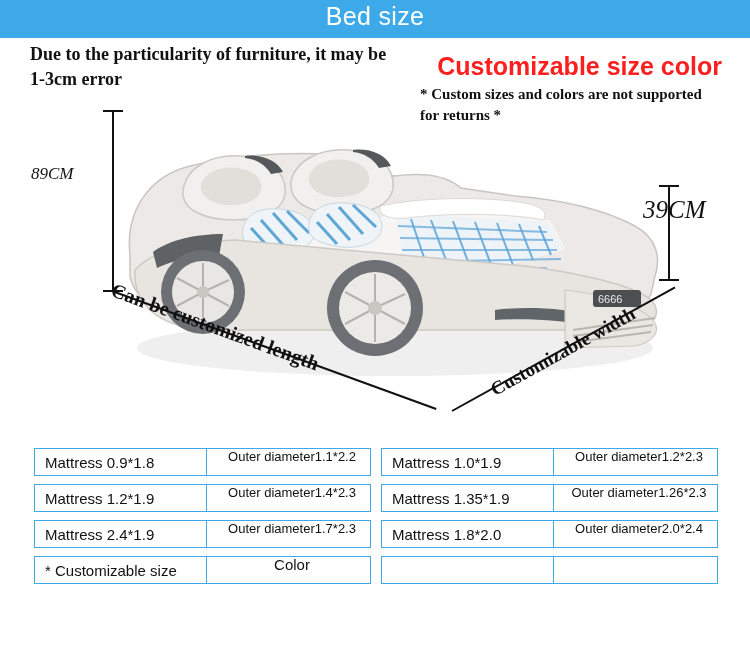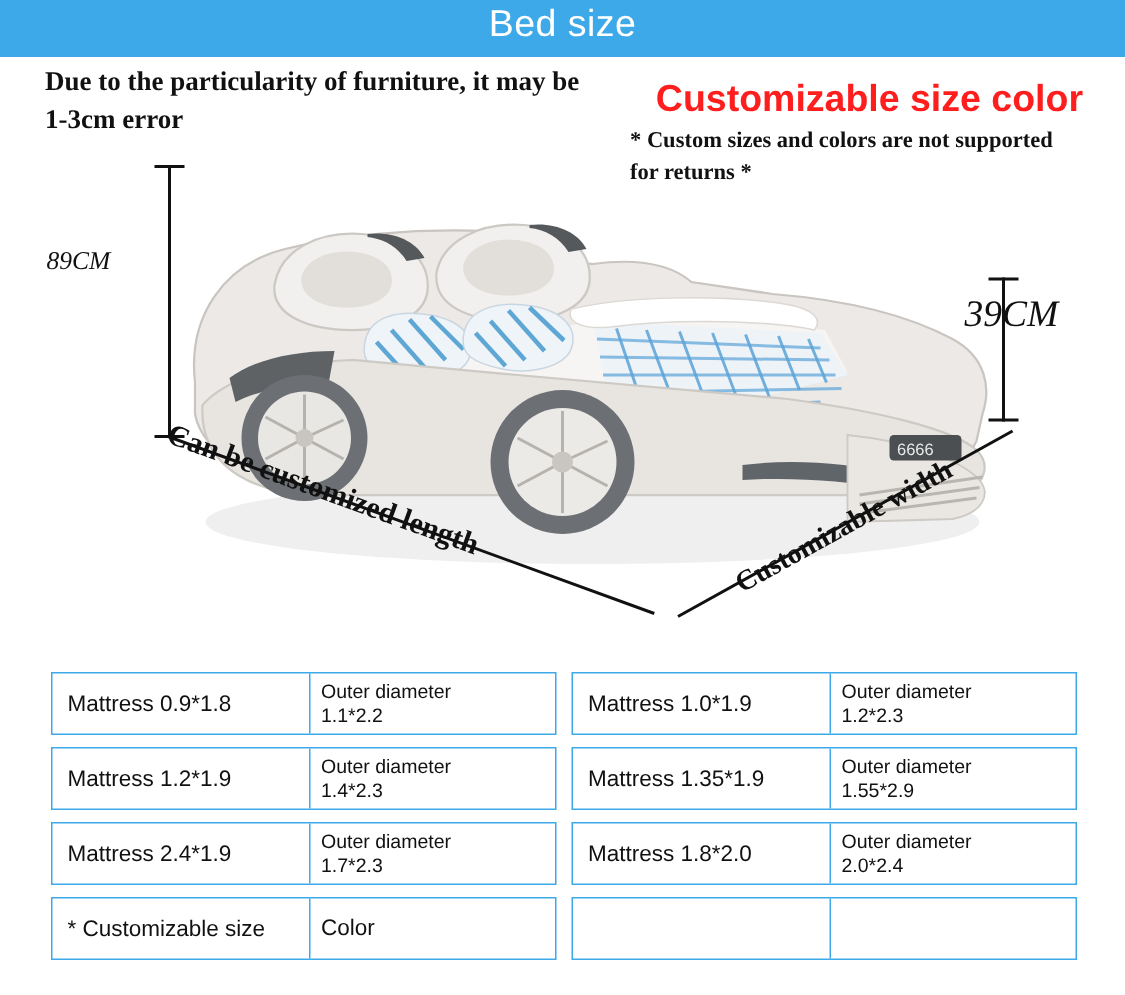--- a/index.html
+++ b/index.html
@@ -184,38 +184,38 @@
   .size-row {
     display: flex;
     gap: 10px;
     margin-bottom: 8px;
   }
   .size-cell {
     display: flex;
     width: 337px;
     border: 1px solid #3da9e8;
     box-sizing: border-box;
-    height: 42px;
+    height: 28px;
     background: #ffffff;
   }
   .size-cell .left {
     flex: 0 0 172px;
     display: flex;
     align-items: center;
     padding-left: 10px;
     font-size: 15px;
     font-family: "Liberation Sans", sans-serif;
     color: #111;
     border-right: 1px solid #3da9e8;
     box-sizing: border-box;
   }
   .size-cell .right {
     flex: 1;
     display: flex;
-    flex-direction: column;
+    flex-direction: row;
     justify-content: center;
     padding-left: 7px;
     font-size: 13px;
     line-height: 16px;
     font-family: "Liberation Sans", sans-serif;
     color: #111;
   }
   .size-cell.empty {
     border: 1px solid #3da9e8;
   }
@@ -383,21 +383,21 @@
         <div class="left">Mattress 1.2*1.9</div>
         <div class="right">
           <span>Outer diameter</span>
           <span>1.4*2.3</span>
         </div>
       </div>
       <div class="size-cell">
         <div class="left">Mattress 1.35*1.9</div>
         <div class="right">
           <span>Outer diameter</span>
-          <span>1.55*2.9</span>
+          <span>1.26*2.3</span>
         </div>
       </div>
     </div>
 
     <div class="size-row">
       <div class="size-cell">
         <div class="left">Mattress 2.4*1.9</div>
         <div class="right">
           <span>Outer diameter</span>
           <span>1.7*2.3</span>

